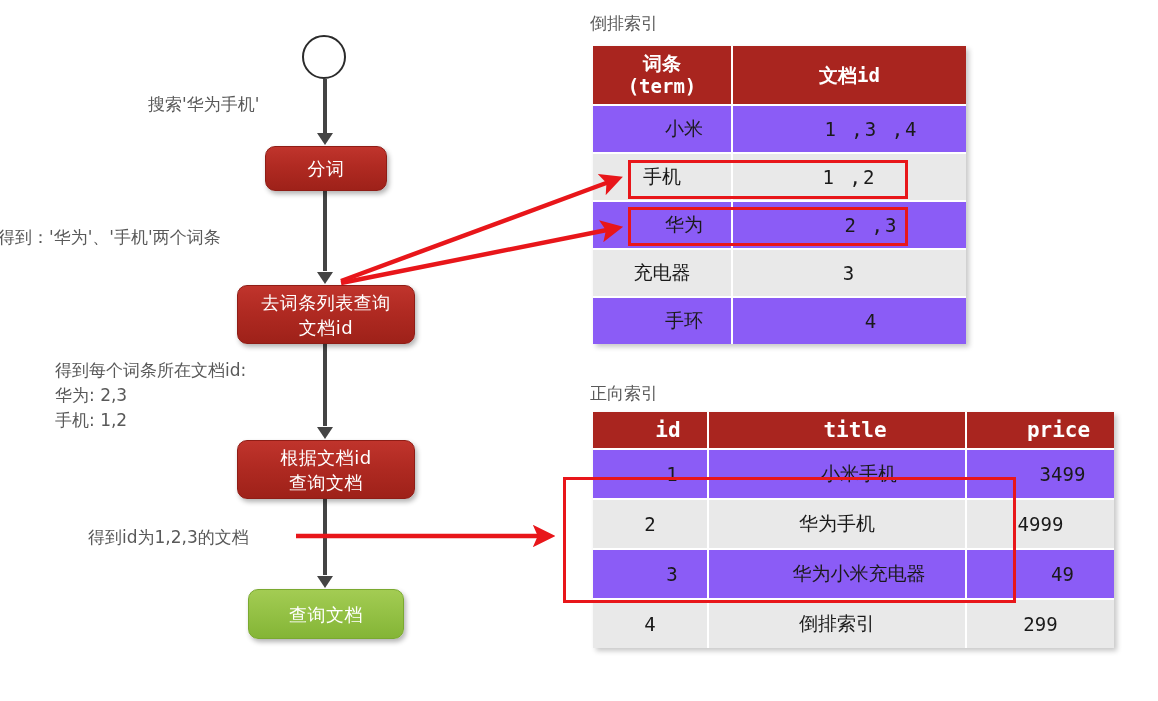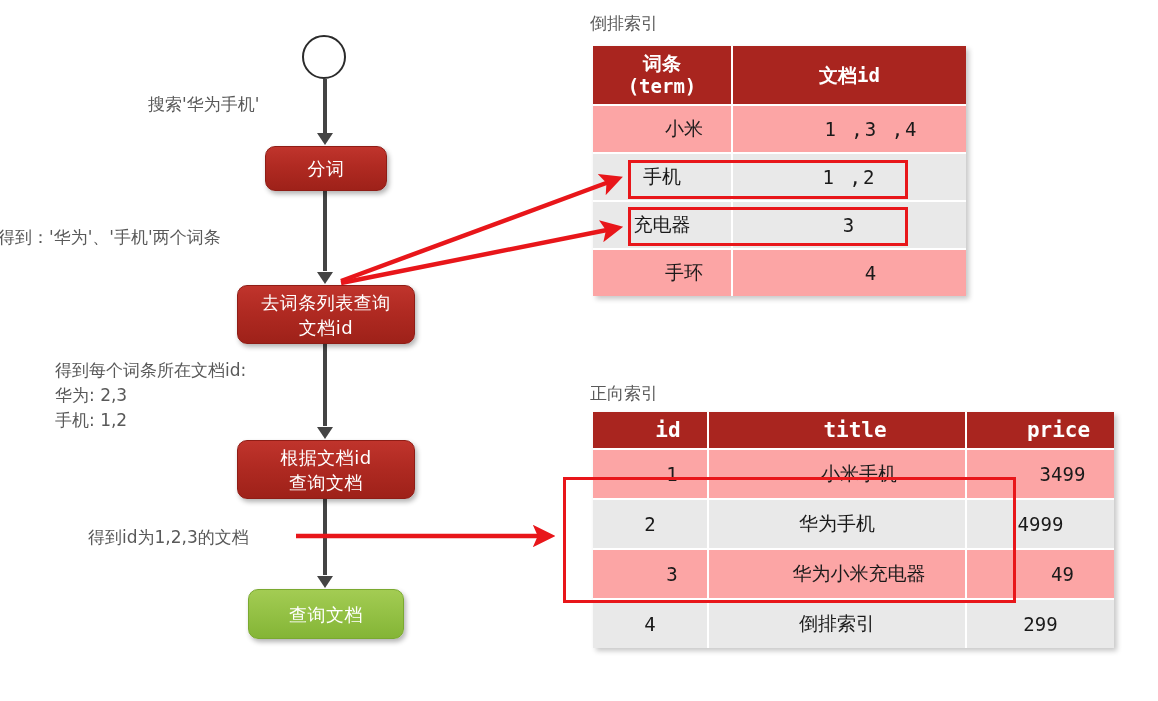--- a/index.html
+++ b/index.html
@@ -110,21 +110,21 @@
   }
   .tbl th:last-child { border-right: none; }
   .tbl td {
     border-right: 2px solid #ffffff;
     border-top: 2px solid #ffffff;
     color: #1a1a1a;
     padding: 5px 4px;
     text-align: center;
   }
   .tbl td:last-child { border-right: none; }
-  .row-a td { background: #fca5a5; padding-left: 48px; }
+  .row-a td { background: #8b5cf6; padding-left: 48px; }
   .row-b td { background: #e9e9e9; }
 
   
   #tbl-inverted { left: 593px; top: 46px; }
   #tbl-inverted th { font-family: "DejaVu Sans Mono", "Liberation Mono", monospace; font-size: 19px; line-height: 23px; }
   #tbl-inverted th.c-term { width: 130px; }
   #tbl-inverted th.c-docid { width: 225px; }
   #tbl-inverted td { font-size: 19px; height: 36px; }
   #tbl-inverted td.c-docid { font-family: "DejaVu Sans Mono", "Liberation Mono", monospace; letter-spacing: 2px; }
 
@@ -214,20 +214,24 @@
       </tr>
     </thead>
     <tbody>
       <tr class="row-a">
         <td class="c-term">小米</td>
         <td class="c-docid">1 ,3 ,4</td>
       </tr>
       <tr class="row-b">
         <td class="c-term">手机</td>
         <td class="c-docid">1 ,2</td>
+      </tr>
+      <tr class="row-a">
+        <td class="c-term">华为</td>
+        <td class="c-docid">2 ,3</td>
       </tr>
       <tr class="row-b">
         <td class="c-term">充电器</td>
         <td class="c-docid">3</td>
       </tr>
       <tr class="row-a">
         <td class="c-term">手环</td>
         <td class="c-docid">4</td>
       </tr>
     </tbody>

